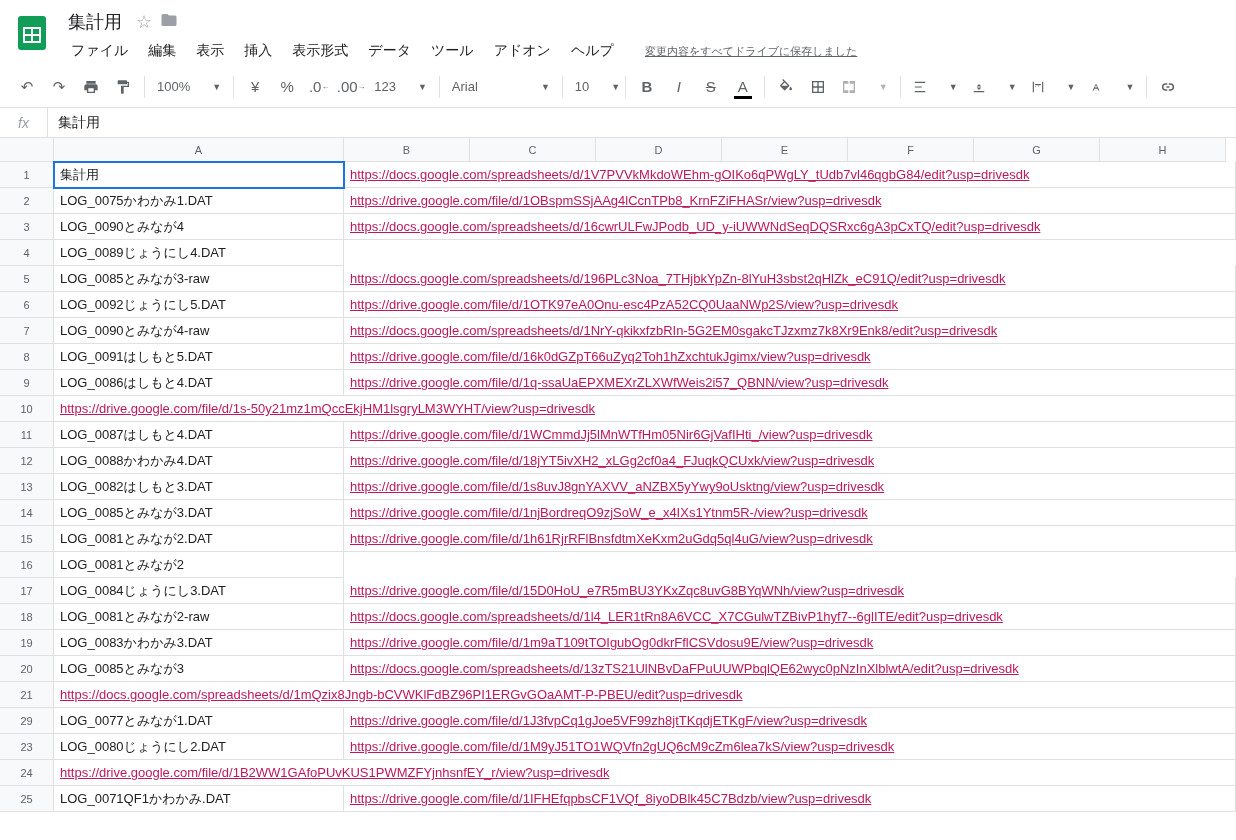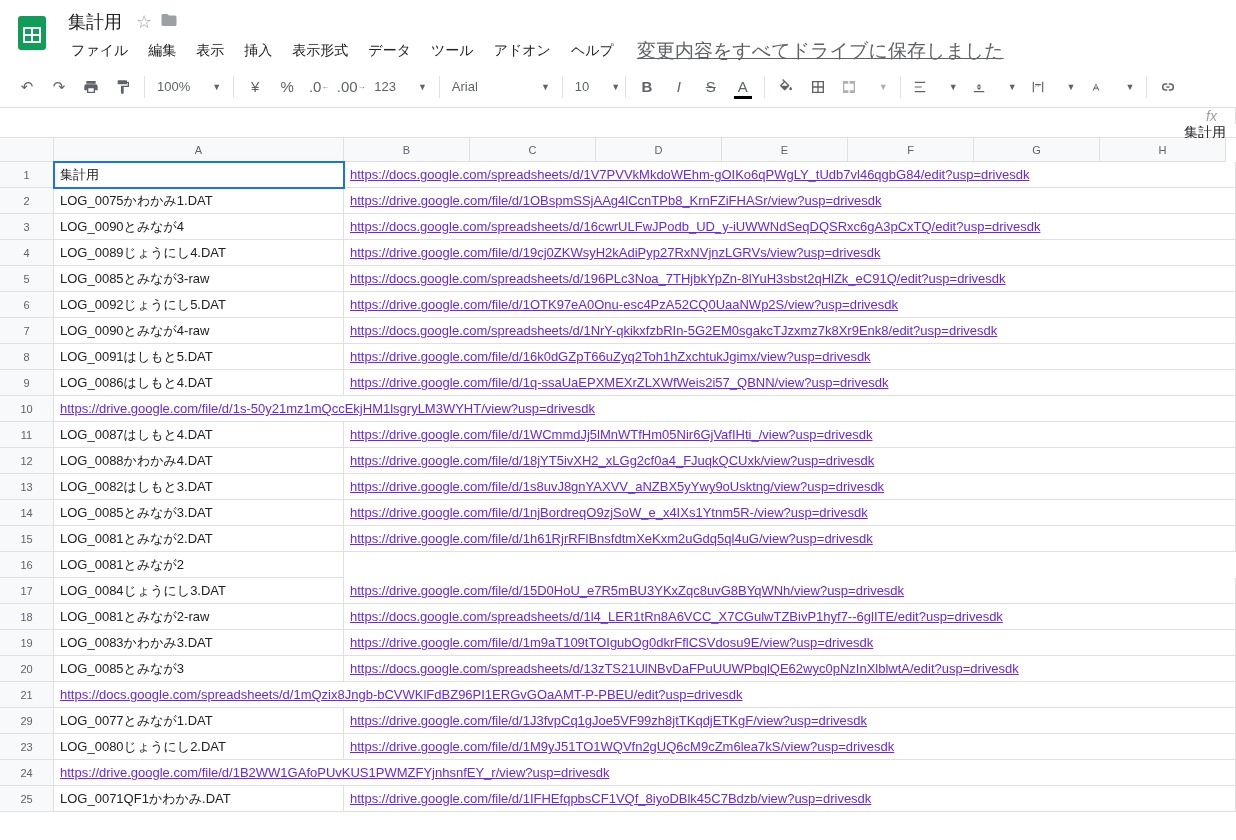--- a/index.html
+++ b/index.html
@@ -6,42 +6,42 @@
   body { font-family: Arial, "Helvetica Neue", sans-serif; font-size: 13px; color: #202124; background: #fff; width: 1236px; height: 840px; overflow: hidden; }
   .header { display: flex; align-items: flex-start; padding: 8px 12px 0 12px; }
   .logo { width: 40px; height: 40px; margin-right: 10px; margin-top: 4px; }
   .logo svg { width: 40px; height: 40px; }
   .title-block { flex: 1; }
   .title-row { display: flex; align-items: center; height: 28px; }
   .doc-title { font-size: 18px; color: #202124; padding: 2px 6px; }
   .star, .folder { color: #9aa0a6; margin-left: 8px; cursor: pointer; font-size: 18px; }
   .menu-row { display: flex; align-items: center; height: 30px; gap: 2px; }
   .menu-item { padding: 4px 9px; color: #202124; font-size: 14px; cursor: pointer; border-radius: 3px; }
-  .save-status { margin-left: 12px; color: #5f6368; text-decoration: underline; font-size: 19px; cursor: pointer; }
+  .save-status { margin-left: 20px; color: #5f6368; text-decoration: underline; font-size: 11px; cursor: pointer; }
   .toolbar { display: flex; align-items: center; padding: 4px 12px; border-bottom: 1px solid #e0e0e0; height: 42px; gap: 2px; }
   .tb-btn { width: 30px; height: 30px; display: flex; align-items: center; justify-content: center; color: #5f6368; cursor: pointer; border-radius: 3px; font-size: 15px; }
   .tb-sep { width: 1px; height: 22px; background: #e0e0e0; margin: 0 4px; }
   .tb-select { display: flex; align-items: center; padding: 0 6px; height: 30px; color: #5f6368; cursor: pointer; gap: 22px; }
   .tb-select .caret { font-size: 9px; color: #5f6368; }
   .underline-a { position: relative; }
   .underline-a::after { content:""; position:absolute; bottom:3px; left:6px; right:6px; height:3px; background:#000; }
-  .fx-row { display: flex; align-items: flex-end; border-bottom: 1px solid #e0e0e0; height: 30px; flex-direction: column; }
+  .fx-row { display: flex; align-items: center; border-bottom: 1px solid #e0e0e0; height: 30px; }
   .fx-label { width: 48px; text-align: center; color: #9aa0a6; font-style: italic; font-size: 14px; border-right: 1px solid #e0e0e0; height:100%; display:flex; align-items:center; justify-content:center; }
   .fx-input { flex: 1; padding: 0 10px; font-family: Arial; font-size: 14px; color: #202124; }
   .sheet { display: flex; flex-direction: column; }
   .col-headers { display: flex; }
   .corner { width: 54px; height: 24px; background: #f8f9fa; border-right: 1px solid #e0e0e0; border-bottom: 1px solid #e0e0e0; }
   .col-h { height: 24px; background: #f8f9fa; border-right: 1px solid #e0e0e0; border-bottom: 1px solid #e0e0e0; display:flex; align-items:center; justify-content:center; color:#5f6368; font-size:11px; }
   .row { display: flex; height: 26px; }
   .row-h { width: 54px; background: #f8f9fa; border-right: 1px solid #e0e0e0; border-bottom: 1px solid #e0e0e0; display:flex; align-items:center; justify-content:center; color:#5f6368; font-size:11px; }
   .cell { border-right: 1px solid #e0e0e0; border-bottom: 1px solid #e0e0e0; padding: 0 6px; display:flex; align-items:center; font-size:13px; overflow:visible; white-space:nowrap; }
   .cell-A { width: 290px; position: relative; z-index: 1; }
   .cell-B { flex:1; }
   .cell.selected { outline: 2px solid #1a73e8; outline-offset: -1px; background:#fff; z-index: 3; }
-  .link { color: #6d28d9; text-decoration: underline; cursor: pointer; }
+  .link { color: #be185d; text-decoration: underline; cursor: pointer; }
 </style>
 </head>
 <body>
 
 <div class="header">
   <div class="logo">
     <svg viewBox="0 0 40 40">
         <rect x="6" y="4" width="28" height="34" rx="3" fill="#0f9d58"></rect>
         <rect x="12" y="16" width="16" height="14" fill="none" stroke="#fff" stroke-width="2"></rect>
         <line x1="20" y1="16" x2="20" y2="30" stroke="#fff" stroke-width="2"></line>
@@ -209,23 +209,20 @@
       <div class="row">
         <div class="row-h">3</div>
         <div class="cell cell-A">LOG_0090とみなが4</div>
         <div class="cell cell-B">
           <span class="link">https://docs.google.com/spreadsheets/d/16cwrULFwJPodb_UD_y-iUWWNdSeqDQSRxc6gA3pCxTQ/edit?usp=drivesdk</span>
         </div>
       </div>
       <div class="row">
         <div class="row-h">4</div>
         <div class="cell cell-A">LOG_0089じょうにし4.DAT</div>
-        <div class="cell cell-B">
-          <span class="link">https://drive.google.com/file/d/19cj0ZKWsyH2kAdiPyp27RxNVjnzLGRVs/view?usp=drivesdk</span>
-        </div>
       </div>
       <div class="row">
         <div class="row-h">5</div>
         <div class="cell cell-A">LOG_0085とみなが3-raw</div>
         <div class="cell cell-B">
           <span class="link">https://docs.google.com/spreadsheets/d/196PLc3Noa_7THjbkYpZn-8lYuH3sbst2qHlZk_eC91Q/edit?usp=drivesdk</span>
         </div>
       </div>
       <div class="row">
         <div class="row-h">6</div>

